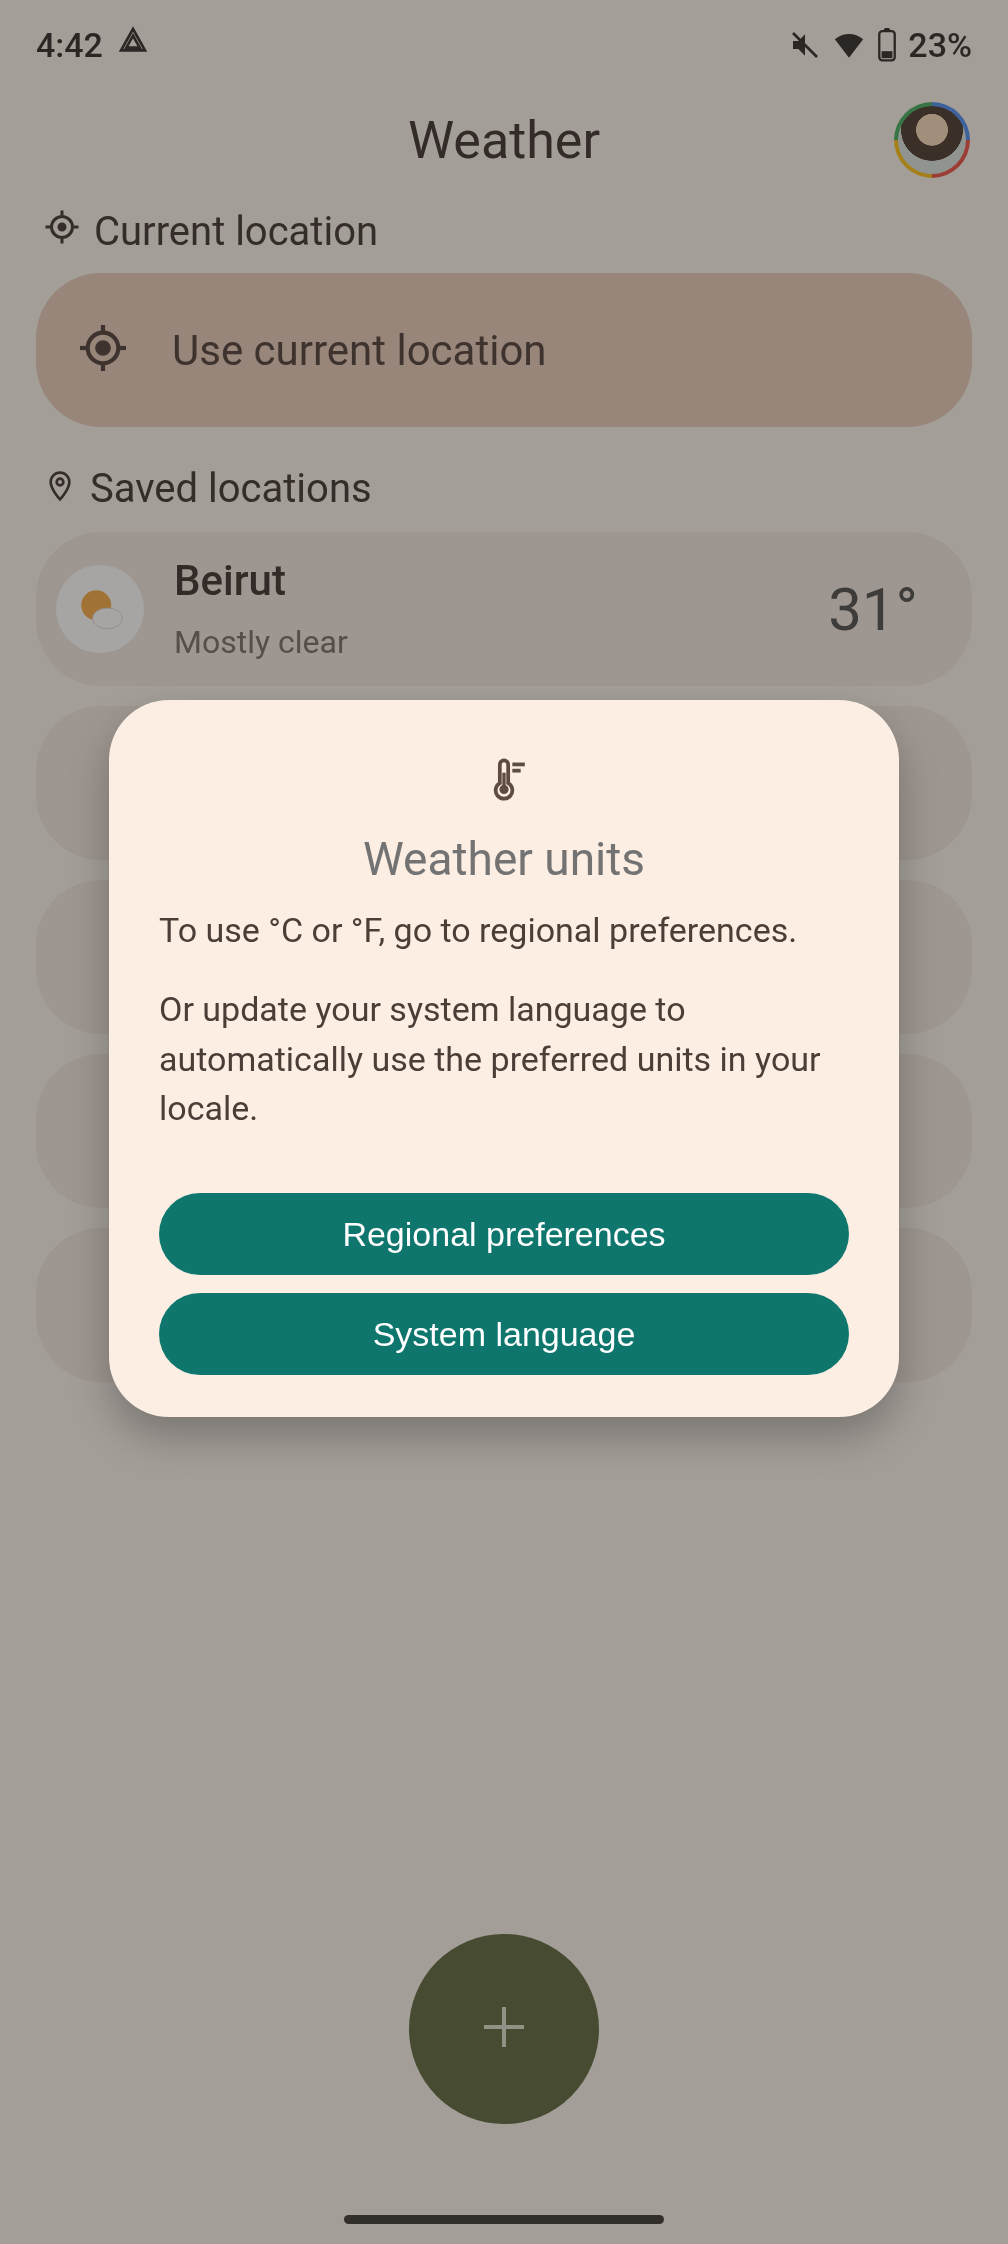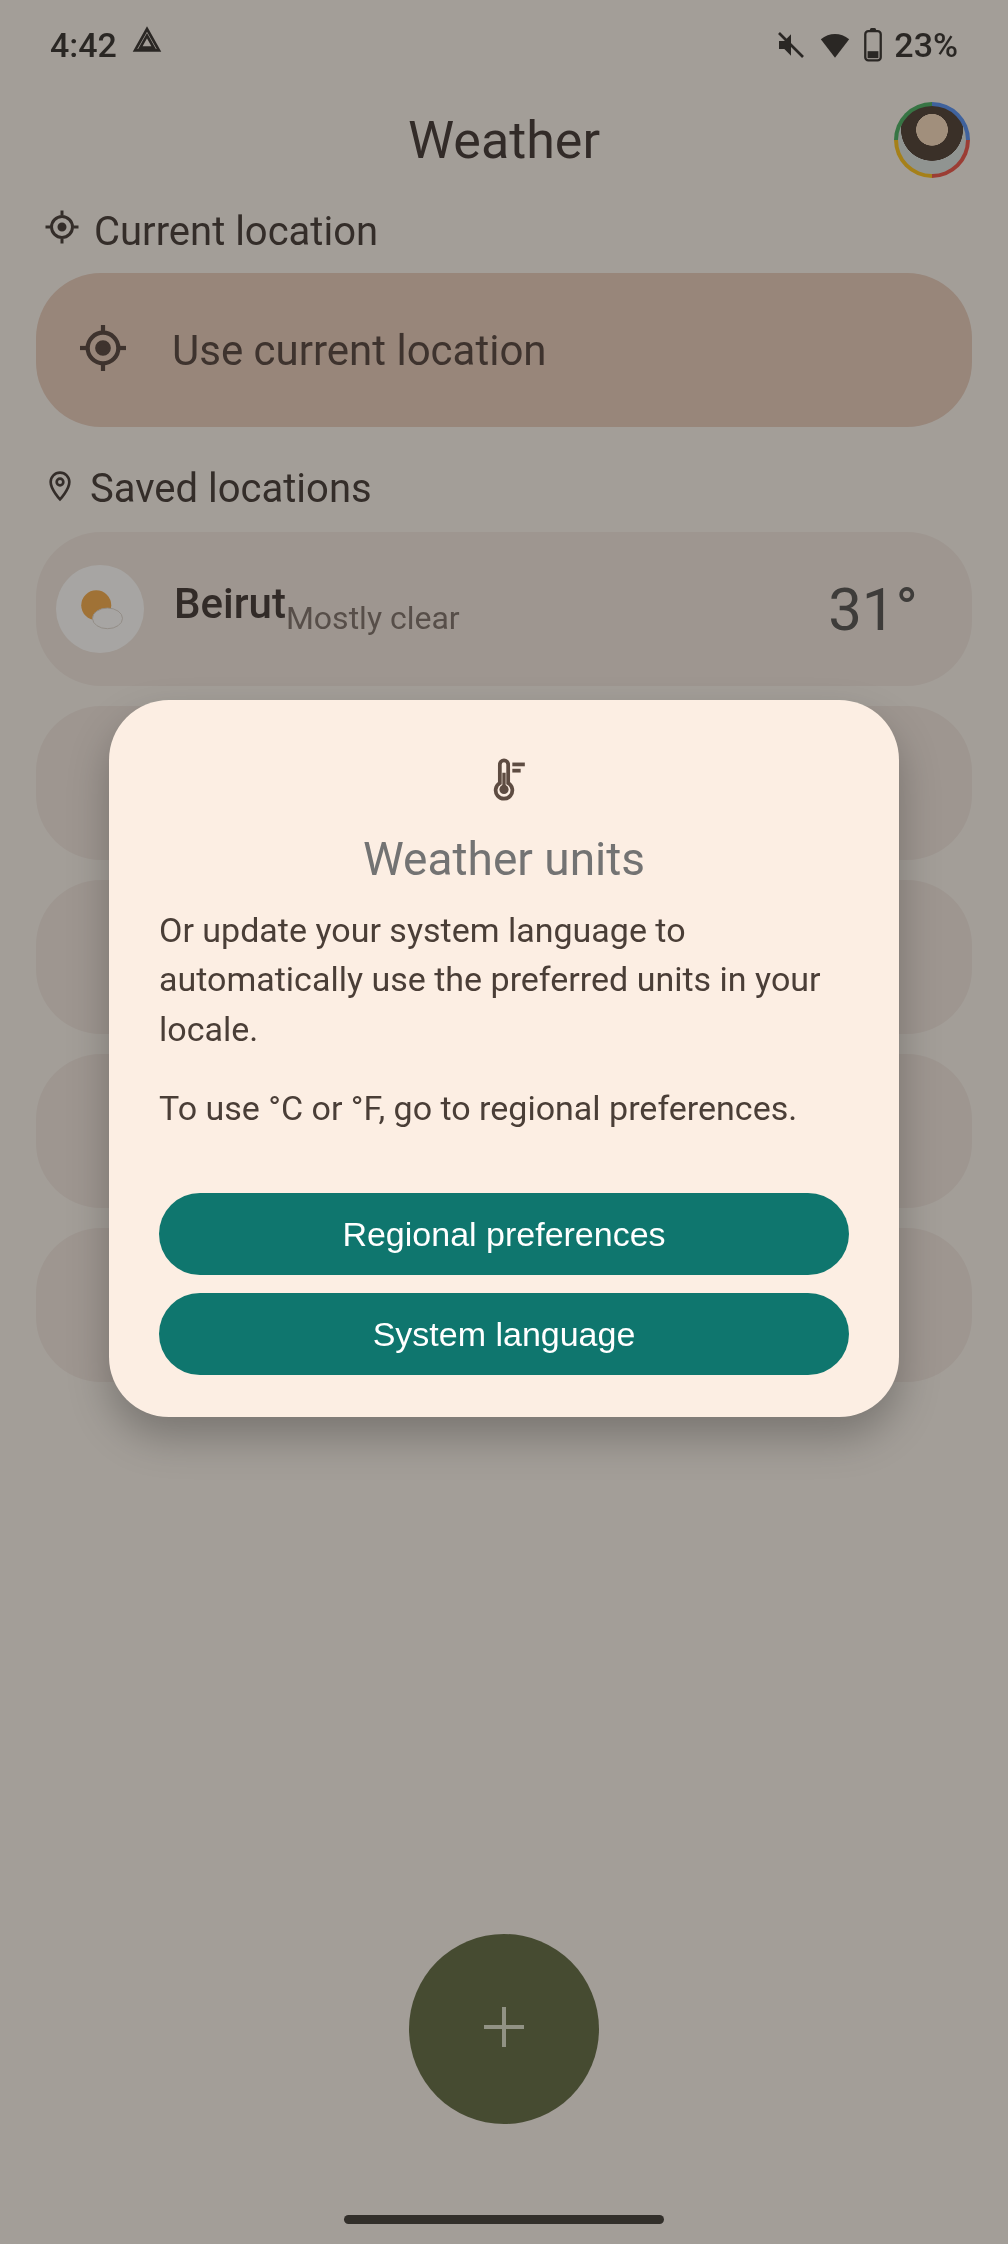--- a/index.html
+++ b/index.html
@@ -12,21 +12,21 @@
   }
 
   
   .status-bar {
     position: absolute;
     top: 0; left: 0; right: 0;
     height: 90px;
     display: flex;
     align-items: center;
     justify-content: space-between;
-    padding: 0 50px;
+    padding: 0 36px;
     font-size: 34px;
     font-weight: 500;
     color: #1d1b18;
   }
   .status-left { display: flex; align-items: center; gap: 14px; }
   .status-right { display: flex; align-items: center; gap: 11px; }
   .status-right svg { display: block; }
 
   
   .header {
@@ -92,21 +92,21 @@
   }
   .weather-icon {
     width: 88px; height: 88px;
     border-radius: 50%;
     background: #ffffff;
     display: flex;
     align-items: center;
     justify-content: center;
     flex-shrink: 0;
   }
-  .city-text { flex: 1; display: flex; line-height: 1.1; }
+  .city-text { flex: 1; display: flex; flex-direction: column; line-height: 1.1; justify-content: space-between; }
   .city-name { font-size: 42px; font-weight: 500; color: #2b2220; }
   .city-cond { font-size: 32px; color: #6e625b; margin-top: 20px; }
   .city-temp { font-size: 60px; font-weight: 400; color: #404040; padding-right: 10px; margin-left: 42px; }
 
   
   .fab {
     position: absolute;
     left: 50%; transform: translateX(-50%);
     bottom: 120px;
     width: 190px; height: 190px;
@@ -294,22 +294,22 @@
     <svg width="50" height="50" viewBox="0 0 24 24" fill="#5e4c42">
       <path d="M10 14V5a2 2 0 114 0v9a4 4 0 11-4 0z" fill="none" stroke="#5e4c42" stroke-width="1.8"></path>
       <circle cx="12" cy="17" r="2.2"></circle>
       <rect x="11.2" y="9" width="1.6" height="7"></rect>
       <line x1="16" y1="5" x2="22" y2="5" stroke="#5e4c42" stroke-width="1.8"></line>
       <line x1="16" y1="8" x2="20" y2="8" stroke="#5e4c42" stroke-width="1.8"></line>
     </svg>
   </div>
   <div class="dialog-title">Weather units</div>
   <div class="dialog-body">
+    <p>To use °C or °F, go to regional preferences.</p>
     <p>Or update your system language to automatically use the preferred units in your locale.</p>
-    <p>To use °C or °F, go to regional preferences.</p>
   </div>
   <button class="dialog-btn">
     <span>Regional preferences</span>
   </button>
   <button class="dialog-btn">
     <span>System language</span>
   </button>
 </div>
 
 </body></html>

